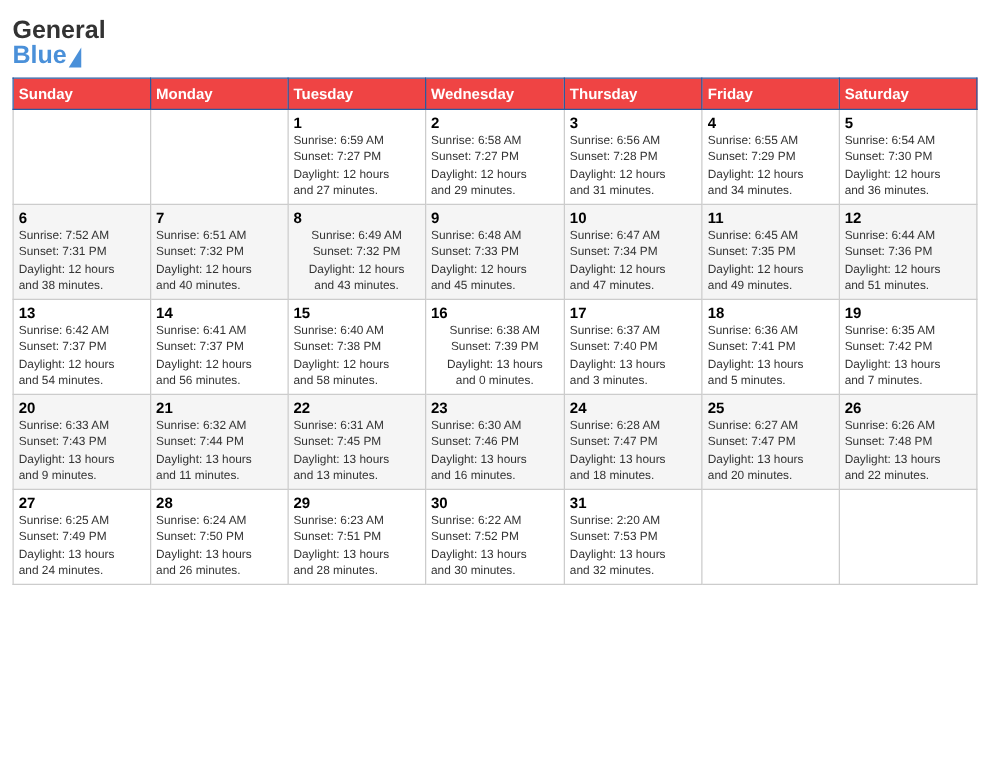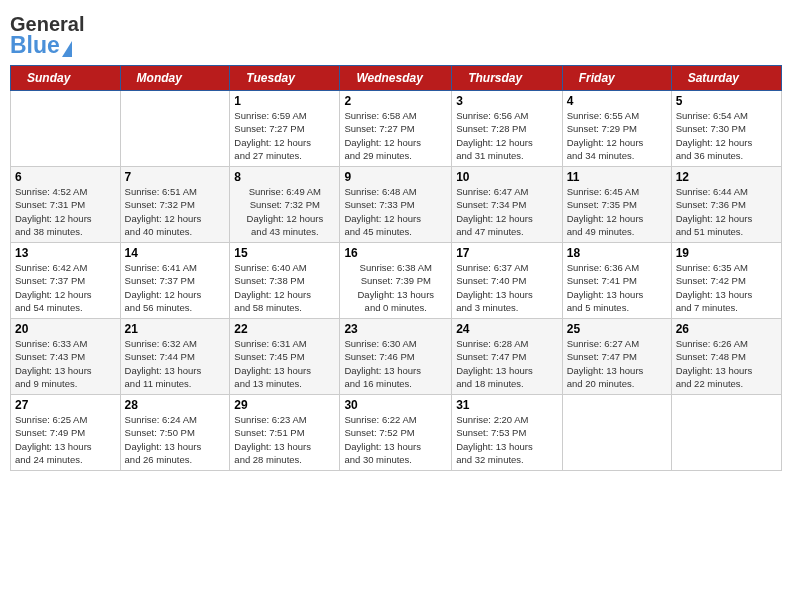--- a/index.html
+++ b/index.html
@@ -40,28 +40,27 @@
       font-size: 15px;
       color: #444;
       font-style: italic;
     }
     .calendar {
       width: 100%;
       border-collapse: collapse;
       font-size: 10px;
     }
     .calendar th {
-      background: #b91c1c;
+      background: #ef4444;
       color: #fff;
-      padding: 5px 16px;
+      padding: 5px 4px;
       text-align: left;
       font-size: 12px;
       font-weight: bold;
       border: 1px solid #2a5a9f;
-      font-style: italic;
     }
     .calendar td {
       border: 1px solid #ccc;
       vertical-align: top;
       padding: 3px 4px;
       width: 113px;
       height: 76px;
       background: #fff;
     }
     .calendar tr:nth-child(even) td {
@@ -83,21 +82,21 @@
     }
   </style>
 </head>
 <body>
 
 <div class="page">
   <div class="header-area">
     <div class="logo">
       <div style="display:inline-block; line-height:1;">
         <span style="font-size:20px;font-weight:bold;color:#333;font-family:Arial,sans-serif;">General</span><br>
-        <span style="font-size:23px;font-weight:bold;color:#4a90d9;font-family:Arial,sans-serif;">Blue</span><span style="display:inline-block;width:0;height:0;border-left:10px solid transparent;border-right:0px solid transparent;border-bottom:16px solid #4a90d9;margin-left:2px;vertical-align:middle;"></span>
+        <span style="font-size:20px;font-weight:bold;color:#4a90d9;font-family:Arial,sans-serif;">Blue</span><span style="display:inline-block;width:0;height:0;border-left:10px solid transparent;border-right:0px solid transparent;border-bottom:16px solid #4a90d9;margin-left:2px;vertical-align:middle;"></span>
       </div>
     </div>
     <div class="title-block">
       <div class="month-title"></div>
       <div class="location"></div>
     </div>
   </div>
 
   <table class="calendar" id="calendar-table">
     <thead id="calendar-head">
@@ -147,21 +146,21 @@
             <span class="day-number">5</span>
             <div class="day-info" style="white-space: pre-line;">Sunrise: 6:54 AM
 Sunset: 7:30 PM
 Daylight: 12 hours
 and 36 minutes.</div>
           </td>
         </tr>
         <tr>
           <td>
             <span class="day-number">6</span>
-            <div class="day-info" style="white-space: pre-line;">Sunrise: 4:52 AM
+            <div class="day-info" style="white-space: pre-line;">Sunrise: 7:52 AM
 Sunset: 7:31 PM
 Daylight: 12 hours
 and 38 minutes.</div>
           </td>
           <td>
             <span class="day-number">7</span>
             <div class="day-info" style="white-space: pre-line;">Sunrise: 6:51 AM
 Sunset: 7:32 PM
 Daylight: 12 hours
 and 40 minutes.</div>

